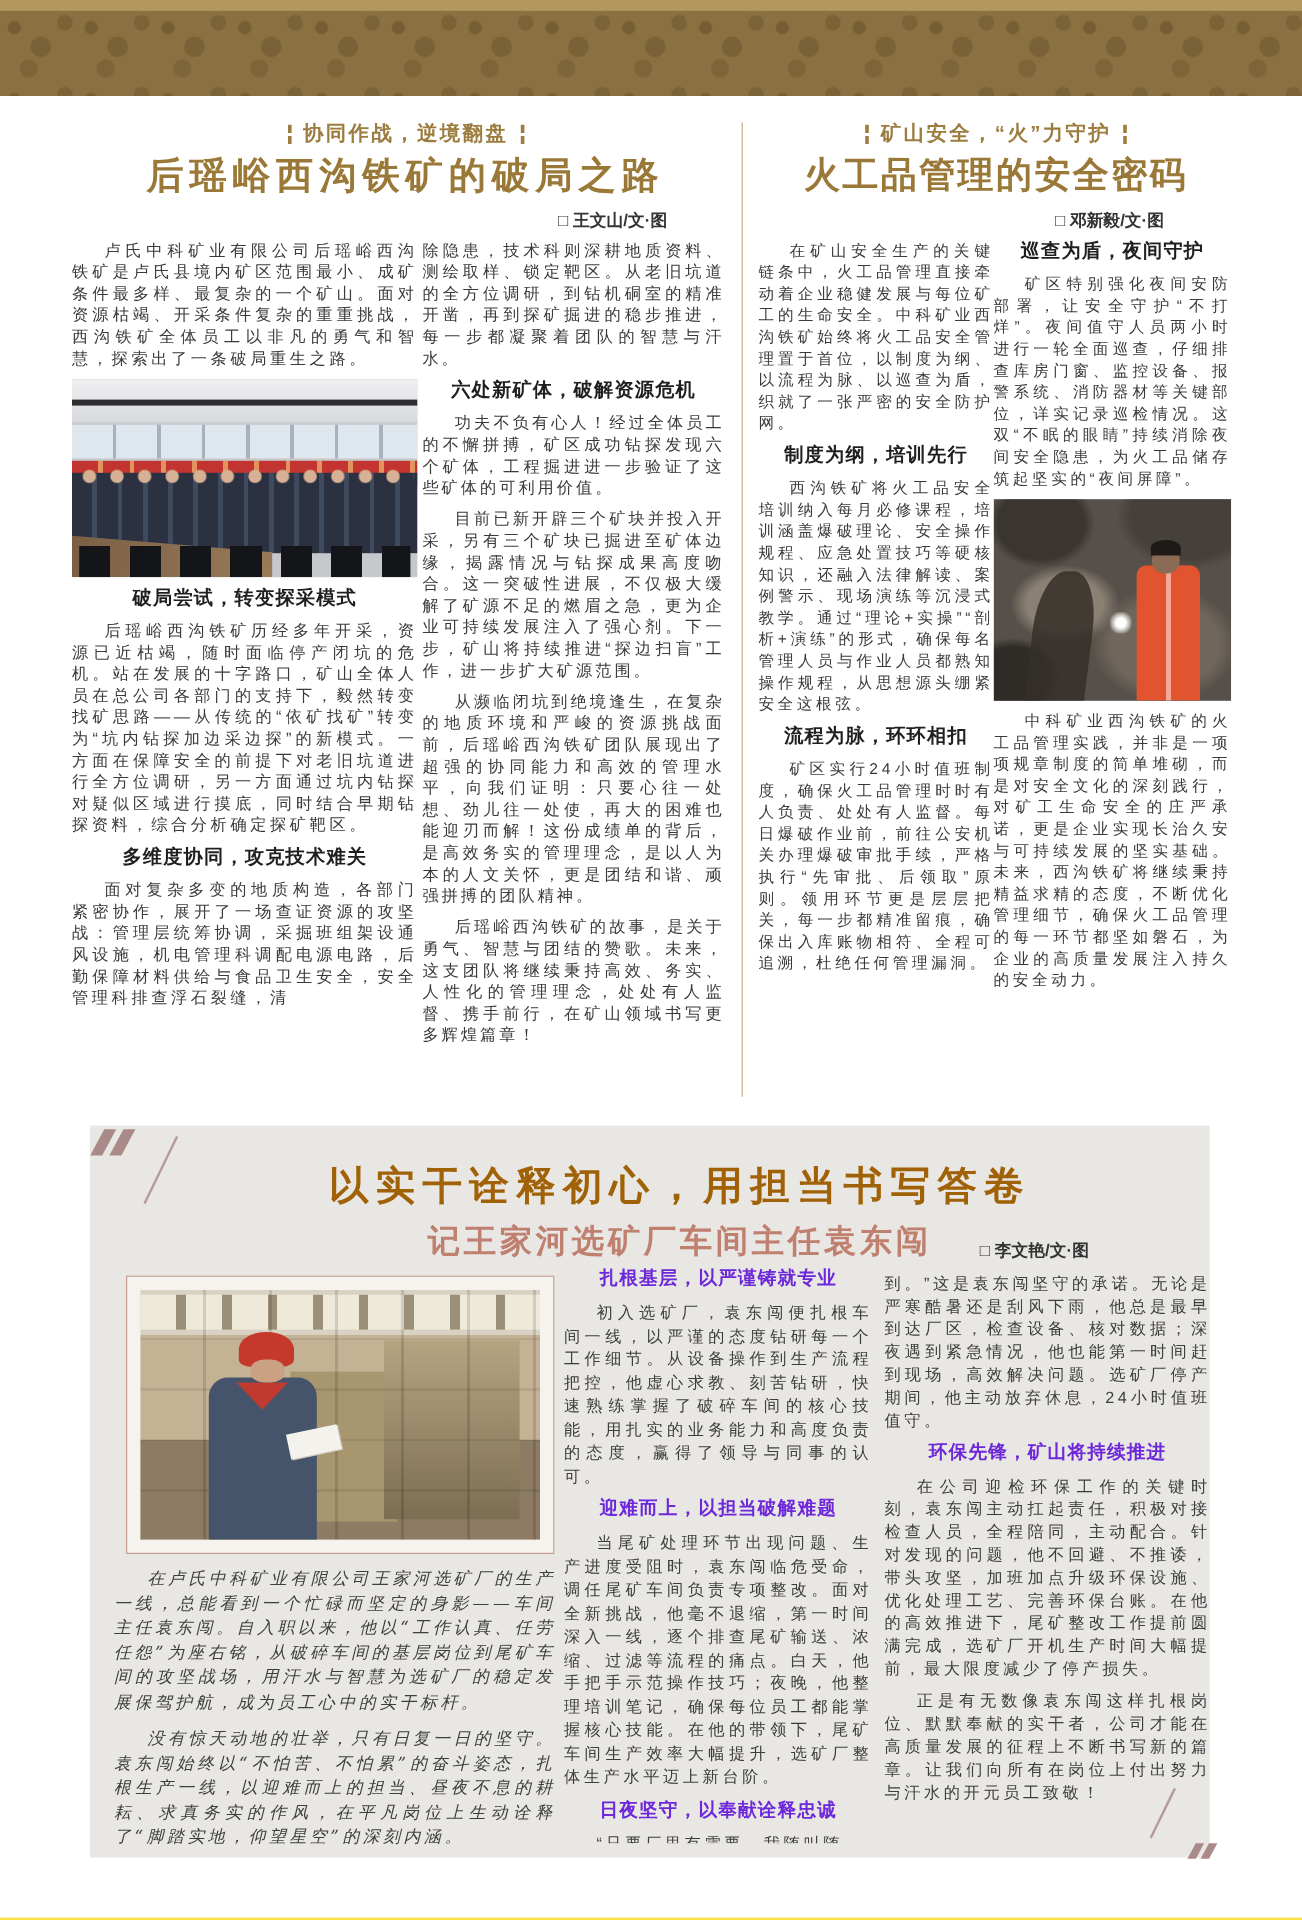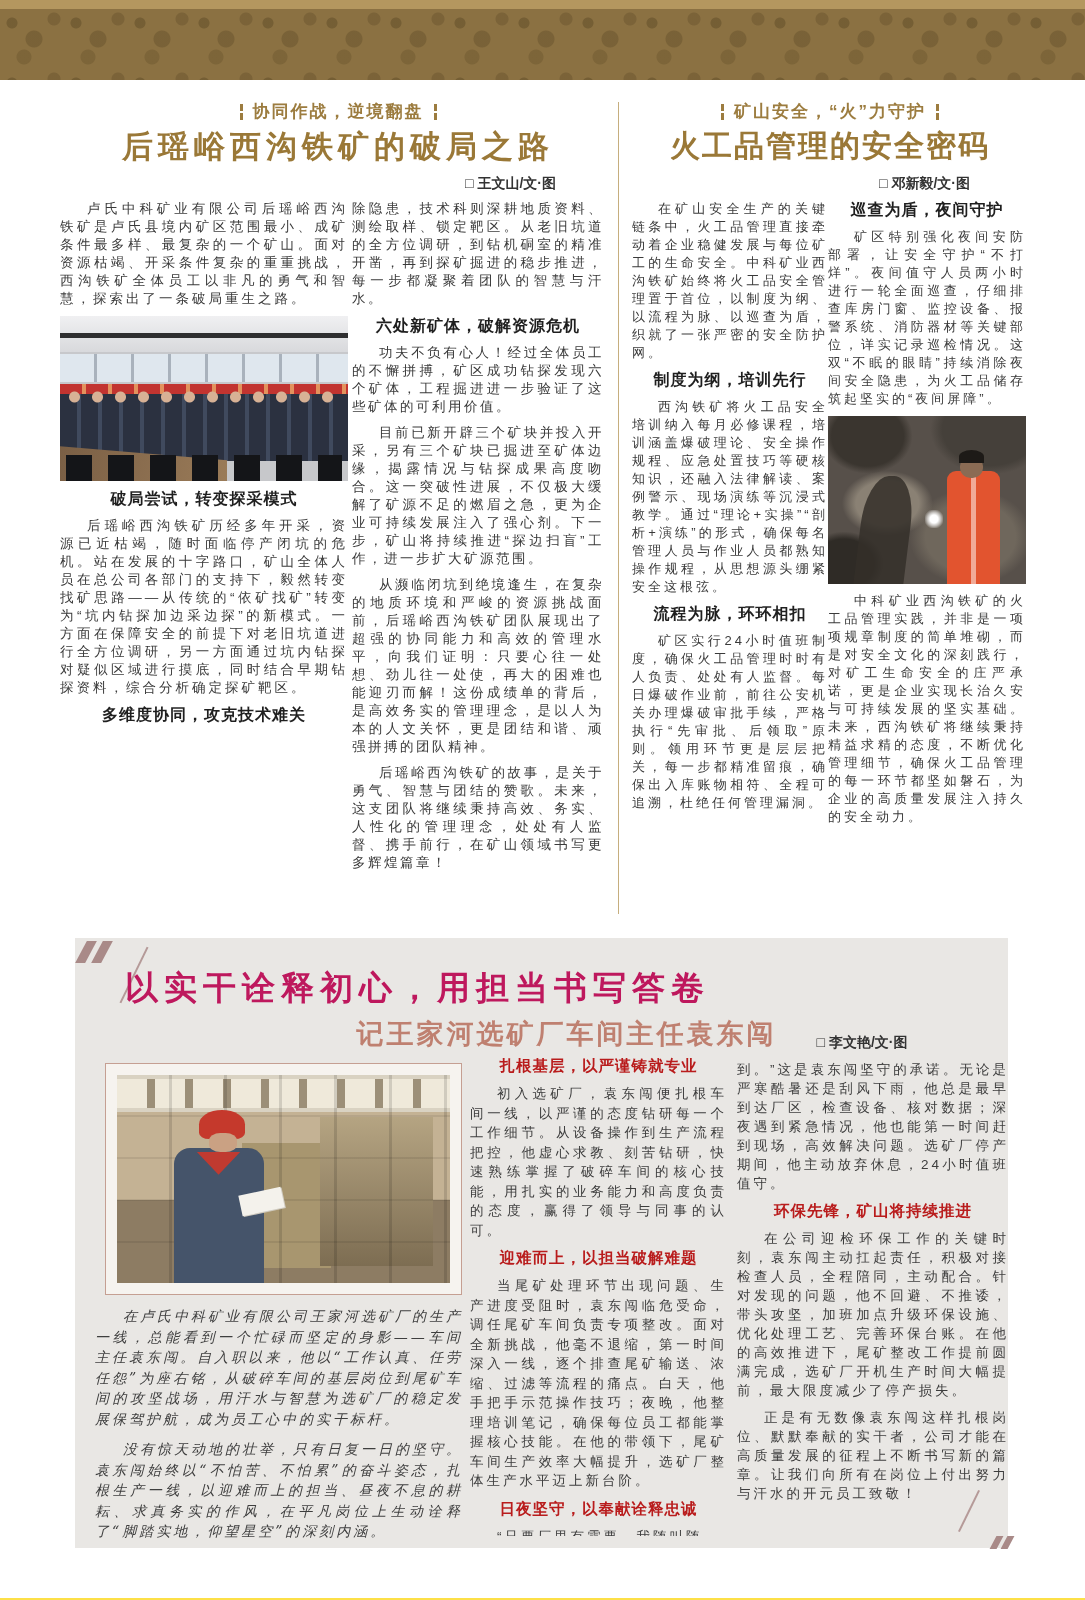--- a/index.html
+++ b/index.html
@@ -86,23 +86,23 @@
   .quote-open{position:absolute;left:6px;top:3px;width:46px;height:22px;}
   .quote-open i,.quote-close i{display:block;position:absolute;top:0;width:10px;height:22px;
       background:#a98a88;transform:skewX(-28deg);}
   .quote-open i.q2{left:16px;}
   .deco-line{position:absolute;width:2px;background:#b59a98;}
   .dl-top{left:58px;top:6px;height:62px;transform:rotate(26deg);}
   .dl-bot{left:893px;top:550px;height:46px;transform:rotate(26deg);}
   .quote-close{position:absolute;left:918px;top:598px;width:40px;height:14px;}
   .quote-close i{height:13px;width:7px;}
   .quote-close i.q2{left:11px;}
-  .f-title{position:absolute;left:0;top:28px;width:100%;padding-left:50px;box-sizing:border-box;text-align:left;
+  .f-title{position:absolute;left:0;top:28px;width:100%;padding-left:50px;box-sizing:border-box;text-align:center;
            font-family:"DejaVu Serif","Liberation Serif",serif;font-weight:bold;
-           font-size:33px;color:#be185d;letter-spacing:6px;}
+           font-size:33px;color:#a16207;letter-spacing:6px;}
   .f-subtitle{position:absolute;left:0;top:78px;width:100%;padding-left:50px;box-sizing:border-box;text-align:center;
               font-size:27px;color:#bf8070;letter-spacing:3px;font-weight:bold;}
   .f-byline{position:absolute;left:662px;top:96px;width:250px;text-align:center;
             font-size:14px;font-weight:bold;color:#333;}
 
   
   .w-frame{position:absolute;left:30px;top:125px;width:357px;height:232px;background:#f6f3ef;
            border:1px solid #c59f92;box-sizing:border-box;padding:11px;}
   .w-photo{position:relative;width:100%;height:100%;overflow:hidden;
            background:linear-gradient(#d9d2c2 0 18%, #c4b294 18% 60%, #8d7c63 60% 100%);}
@@ -121,21 +121,21 @@
              border-radius:50% 50% 22% 22%;}
   .wp-face{position:absolute;left:27.5%;top:28%;width:8.5%;height:9%;background:#caa183;border-radius:40%;}
   .wp-paper{position:absolute;left:37%;top:56%;width:13%;height:10%;background:#f4f2ec;
             transform:rotate(-12deg);box-shadow:1px 1px 0 #cfcabf;}
 
   
   .f-col{position:absolute;overflow:hidden;color:#3d3d3d;text-align:justify;text-justify:inter-character;}
   .f-mid{left:395px;top:118px;width:257px;height:480px;font-size:13.5px;line-height:19.5px;letter-spacing:3px;}
   .f-right{left:662px;top:122px;width:272px;height:478px;font-size:13.5px;line-height:19px;letter-spacing:3px;}
   .f-col .p{margin:0 0 8px 0;text-indent:2em;}
-  .f-col .h{margin:8px 0 8px 0;text-align:center;font-size:15.5px;font-weight:bold;color:#b91c1c;
+  .f-col .h{margin:8px 0 8px 0;text-align:center;font-size:15.5px;font-weight:bold;color:#6d28d9;
             letter-spacing:1px;text-indent:0;line-height:20px;}
   .f-left-text{position:absolute;left:20px;top:368px;width:368px;height:236px;overflow:hidden;
                font-family:"DejaVu Serif","Liberation Serif",serif;font-style:italic;
                font-size:14px;line-height:20.5px;letter-spacing:3px;color:#3e3e3e;text-align:justify;}
   .f-left-text .p{margin:0 0 10px 0;text-indent:2em;}
 
   
   .footer{position:absolute;left:0;top:1562px;width:1085px;height:38px;background:#fde047;margin-top:36px;}
   .logo{position:absolute;left:73px;top:5px;width:28px;height:28px;background-color:#a6823d;
         background-image:repeating-radial-gradient(circle at 18% 95%,rgba(255,255,255,0) 0 3px,
@@ -176,20 +176,21 @@
       <div class="gp-boards"></div>
       <div class="gp-banner"></div>
       <div class="gp-people"></div>
       <div class="gp-heads"></div>
       <div class="gp-table"></div>
       <div class="gp-chairs"></div>
     </div>
     <h3 class="h">破局尝试，转变探采模式</h3>
     <p class="p">后瑶峪西沟铁矿历经多年开采，资源已近枯竭，随时面临停产闭坑的危机。站在发展的十字路口，矿山全体人员在总公司各部门的支持下，毅然转变找矿思路——从传统的“依矿找矿”转变为“坑内钻探加边采边探”的新模式。一方面在保障安全的前提下对老旧坑道进行全方位调研，另一方面通过坑内钻探对疑似区域进行摸底，同时结合早期钻探资料，综合分析确定探矿靶区。</p>
     <h3 class="h">多维度协同，攻克技术难关</h3>
+    <p class="p">面对复杂多变的地质构造，各部门紧密协作，展开了一场查证资源的攻坚战：管理层统筹协调，采掘班组架设通风设施，机电管理科调配电源电路，后勤保障材料供给与食品卫生安全，安全管理科排查浮石裂缝，清</p>
   </div>
 
   <div class="col lc2">
     <p class="p" style="text-indent:0;">除隐患，技术科则深耕地质资料、测绘取样、锁定靶区。从老旧坑道的全方位调研，到钻机硐室的精准开凿，再到探矿掘进的稳步推进，每一步都凝聚着团队的智慧与汗水。</p>
     <h3 class="h">六处新矿体，破解资源危机</h3>
     <p class="p">功夫不负有心人！经过全体员工的不懈拼搏，矿区成功钻探发现六个矿体，工程掘进进一步验证了这些矿体的可利用价值。</p>
     <p class="p">目前已新开辟三个矿块并投入开采，另有三个矿块已掘进至矿体边缘，揭露情况与钻探成果高度吻合。这一突破性进展，不仅极大缓解了矿源不足的燃眉之急，更为企业可持续发展注入了强心剂。下一步，矿山将持续推进“探边扫盲”工作，进一步扩大矿源范围。</p>
     <p class="p">从濒临闭坑到绝境逢生，在复杂的地质环境和严峻的资源挑战面前，后瑶峪西沟铁矿团队展现出了超强的协同能力和高效的管理水平，向我们证明：只要心往一处想、劲儿往一处使，再大的困难也能迎刃而解！这份成绩单的背后，是高效务实的管理理念，是以人为本的人文关怀，更是团结和谐、顽强拼搏的团队精神。</p>
     <p class="p">后瑶峪西沟铁矿的故事，是关于勇气、智慧与团结的赞歌。未来，这支团队将继续秉持高效、务实、人性化的管理理念，处处有人监督、携手前行，在矿山领域书写更多辉煌篇章！</p>
   </div>

